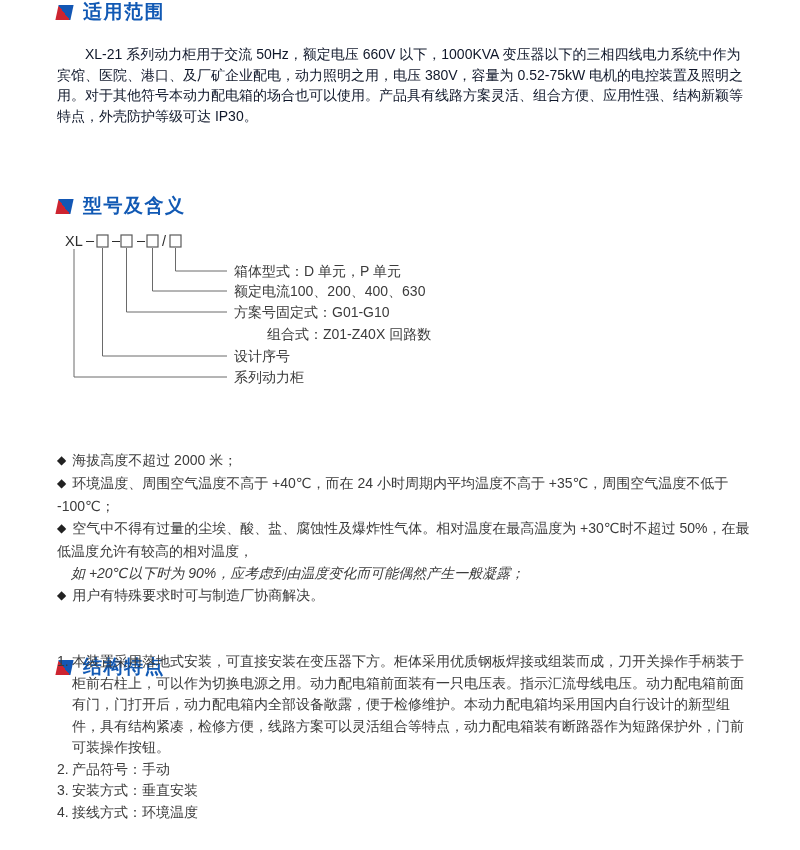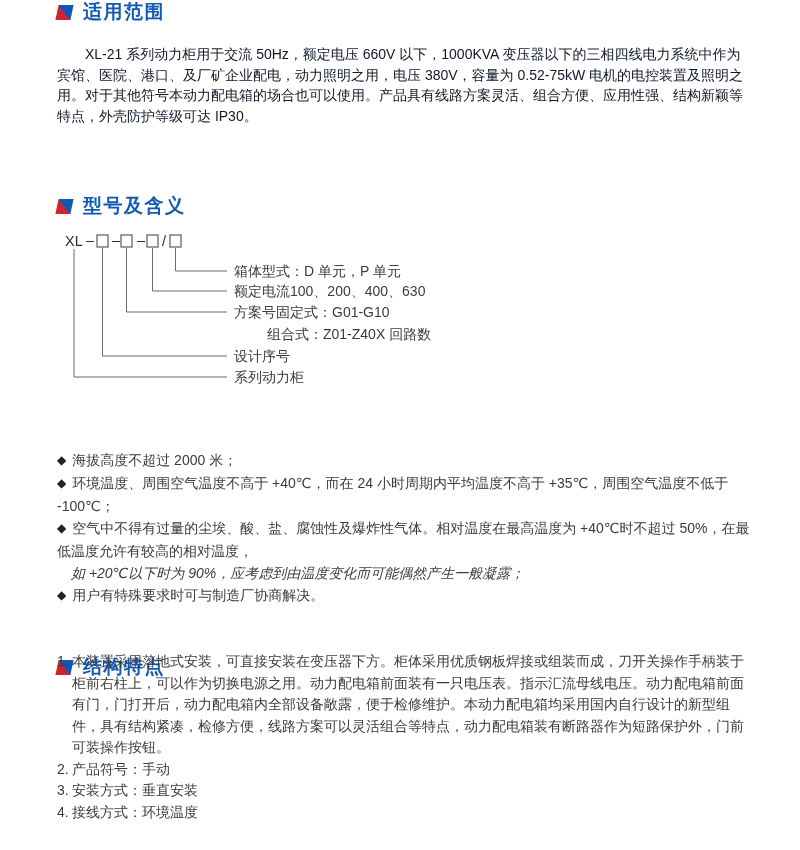--- a/index.html
+++ b/index.html
@@ -88,21 +88,21 @@
     <text x="177" y="68">额定电流100、200、400、630</text>
     <text x="177" y="89">方案号固定式：G01-G10</text>
     <text x="210" y="111">组合式：Z01-Z40X 回路数</text>
     <text x="177" y="133">设计序号</text>
     <text x="177" y="154">系列动力柜</text>
   </svg>
 
   <div class="abs bodyw env" style="top:449px;">
     <p><span class="dm">◆</span><span>海拔高度不超过 2000 米；</span></p>
     <p><span class="dm">◆</span><span>环境温度、周围空气温度不高于 +40℃，而在 24 小时周期内平均温度不高于 +35℃，周围空气温度不低于 -100℃；</span></p>
-    <p><span class="dm">◆</span><span>空气中不得有过量的尘埃、酸、盐、腐蚀性及爆炸性气体。相对温度在最高温度为 +40℃时不超过 50%，在最低温度允许有较高的相对温度，</span></p>
+    <p><span class="dm">◆</span><span>空气中不得有过量的尘埃、酸、盐、腐蚀性及爆炸性气体。相对温度在最高温度为 +30℃时不超过 50%，在最低温度允许有较高的相对温度，</span></p>
     <p class="cont"><span>如 +20℃以下时为 90%，应考虑到由温度变化而可能偶然产生一般凝露；</span></p>
     <p><span class="dm">◆</span><span>用户有特殊要求时可与制造厂协商解决。</span></p>
   </div>
 
   <div class="sec-head abs" style="top:621px;margin-top:35px;">
     <span class="sec-icon"></span>
     <span class="sec-title">结构特点</span>
   </div>
   <div class="abs st" style="top:651px; width:700px;">
     <div class="st-item">

